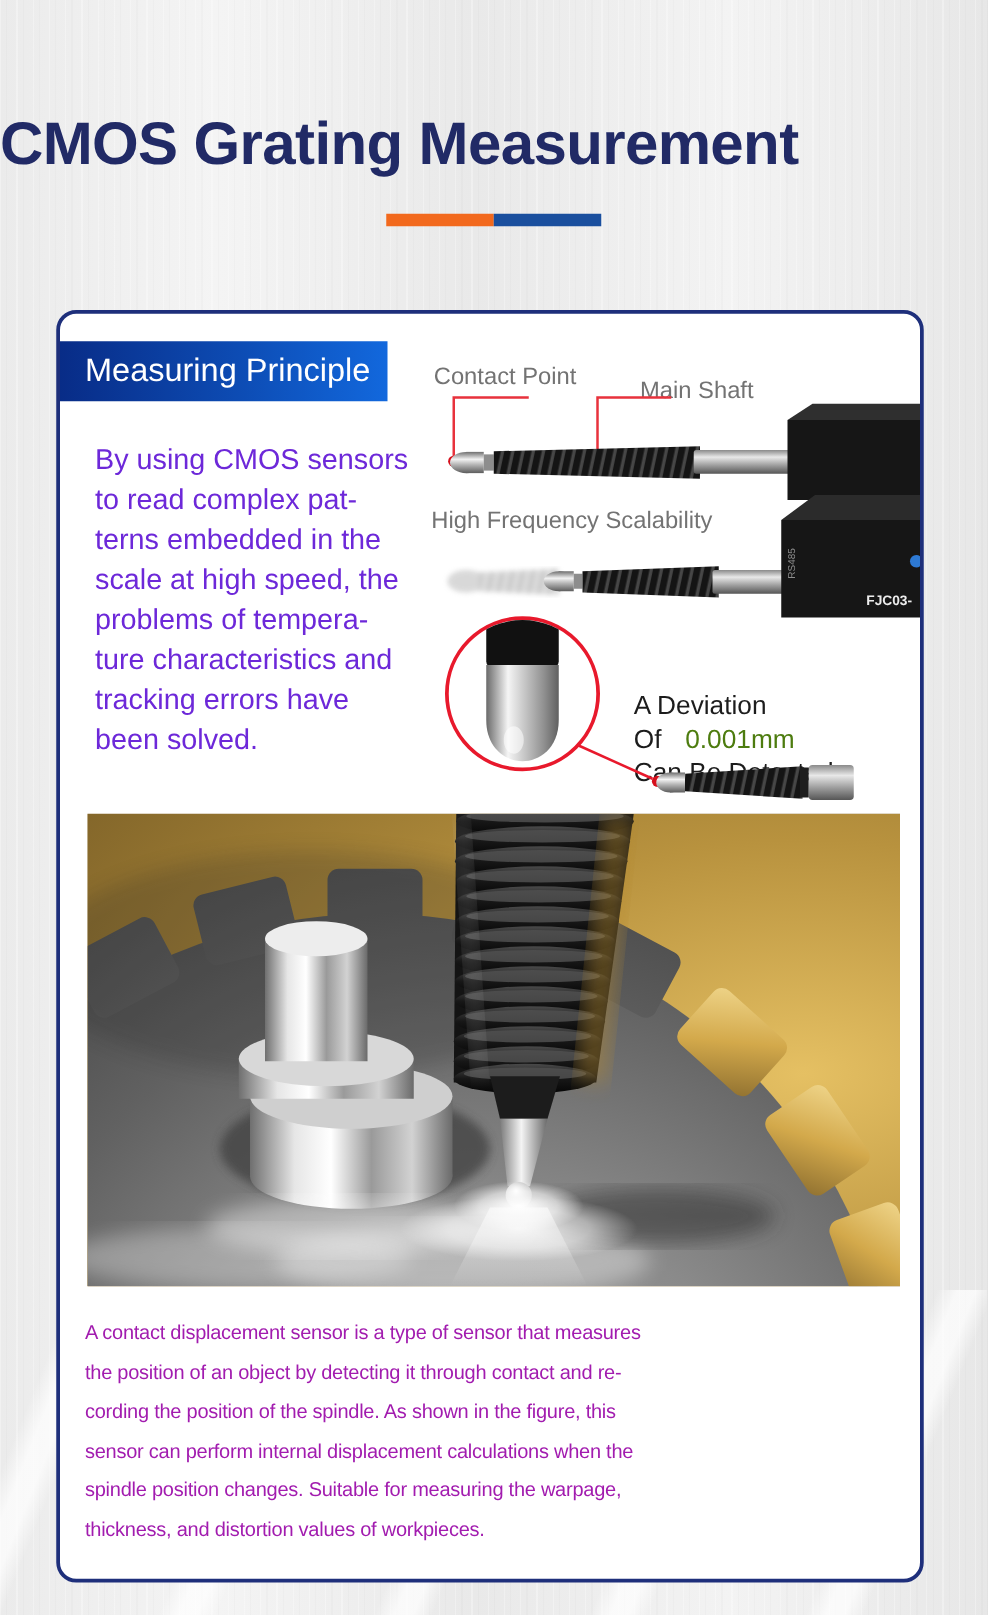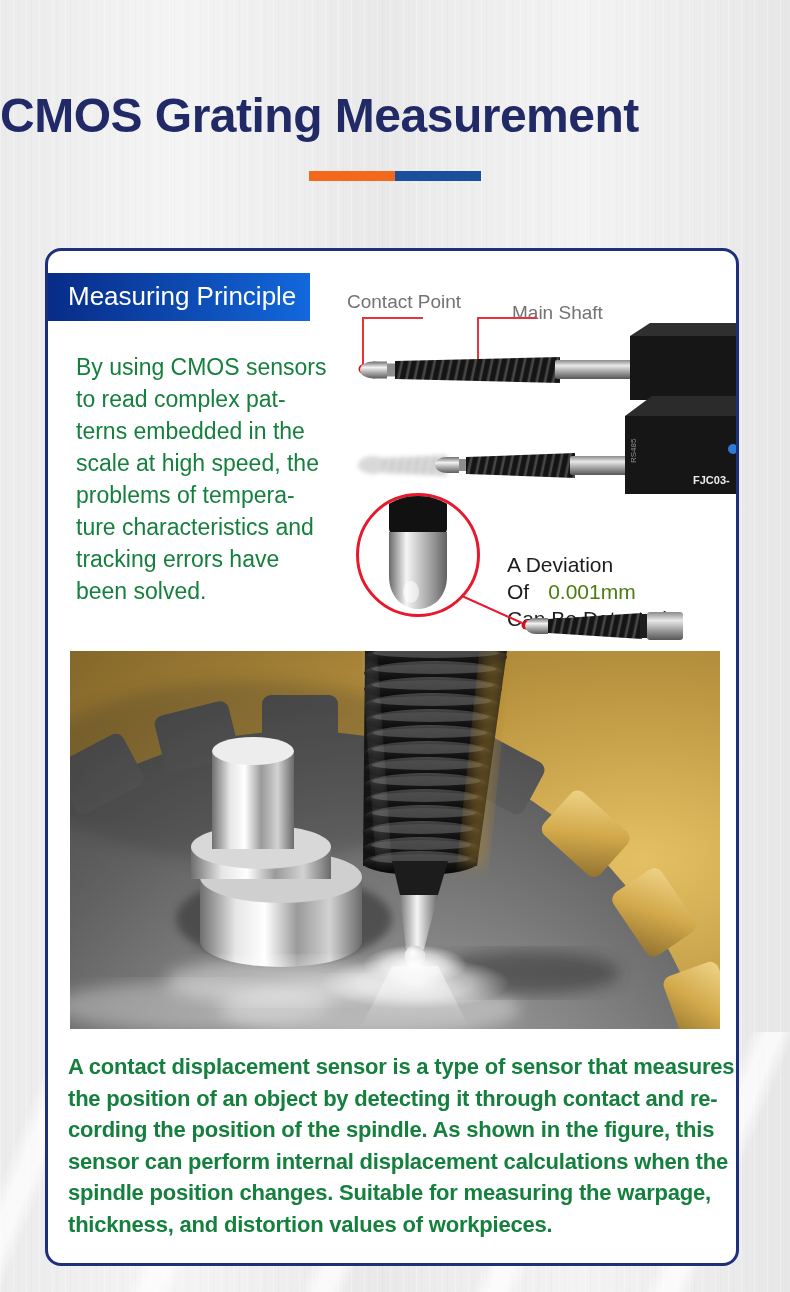--- a/index.html
+++ b/index.html
@@ -27,41 +27,41 @@
     left:45px;top:248px;width:694px;height:1018px;box-sizing:border-box;z-index:2;
     background:#ffffff;border:3px solid #1e2f7b;border-radius:16px;overflow:hidden;padding-left:41px;
   }
   .badge{
     left:0;top:22px;width:262px;height:48px;box-sizing:border-box;padding-left:20px;
     background:linear-gradient(90deg,#082c87 0%,#0d4cb4 55%,#1268dd 100%);
     color:#ffffff;font-size:26px;line-height:47px;
   }
   .intro{
     left:28px;top:100px;width:280px;
-    color:#15803d;font-size:23px;line-height:32px;white-space:pre-line;
+    color:#6d28d9;font-size:23px;line-height:32px;white-space:pre-line;
   }
   .lbl{color:#737373;font-size:19px;line-height:22px;}
   .lbl-contact{left:299px;top:40px;}
   .lbl-mainshaft{left:464px;top:40px;margin-top:11px;}
   .lbl-highfreq{left:297px;top:155px;}
   .probes-svg{left:277px;top:60px;width:415px;height:210px;}
   .inset{
     left:308px;top:242px;width:124px;height:124px;box-sizing:border-box;
     border:3px solid #e8192c;border-radius:50%;background:#fff;overflow:hidden;
   }
   .deviation{left:459px;top:300px;font-size:21px;line-height:27px;color:#1c1c1c;}
   .dev-prefix{margin-right:19px;}
   .dev-value{color:#4d7c0f;}
   .leader-svg{left:402px;top:337px;width:290px;height:70px;}
   .photo{
     left:22px;top:400px;width:650px;height:378px;overflow:hidden;background:#8a6c2c;
   }
   .desc{
     left:20px;top:800px;width:672px;
-    color:#15803d;font-size:22px;line-height:31.5px;letter-spacing:-0.2px;white-space:pre-line;font-weight:bold;
+    color:#a21caf;font-size:16px;line-height:31.5px;letter-spacing:-0.2px;white-space:pre-line;
   }
 </style>
 </head>
 <body>
 
 <div id="stage">
 
   <div class="abs page-title">CMOS Grating Measurement</div>
 
   <div class="abs divider">
@@ -77,20 +77,21 @@
 to read complex pat-
 terns embedded in the
 scale at high speed, the
 problems of tempera-
 ture characteristics and
 tracking errors have
 been solved.</div>
 
     <div class="abs lbl lbl-contact">Contact Point</div>
     <div class="abs lbl lbl-mainshaft">Main Shaft</div>
+    <div class="abs lbl lbl-highfreq">High Frequency Scalability</div>
 
     <svg class="abs probes-svg" viewBox="0 0 415 210">
       <defs>
         <linearGradient id="tipG" x1="0" y1="0" x2="0" y2="1">
           <stop offset="0" stop-color="#6f6f6f"></stop>
             <stop offset="0.35" stop-color="#f2f2f2"></stop>
           <stop offset="0.6" stop-color="#b5b5b5"></stop>
             <stop offset="1" stop-color="#5d5d5d"></stop>
         </linearGradient>
         <linearGradient id="shaftG" x1="0" y1="0" x2="0" y2="1">

